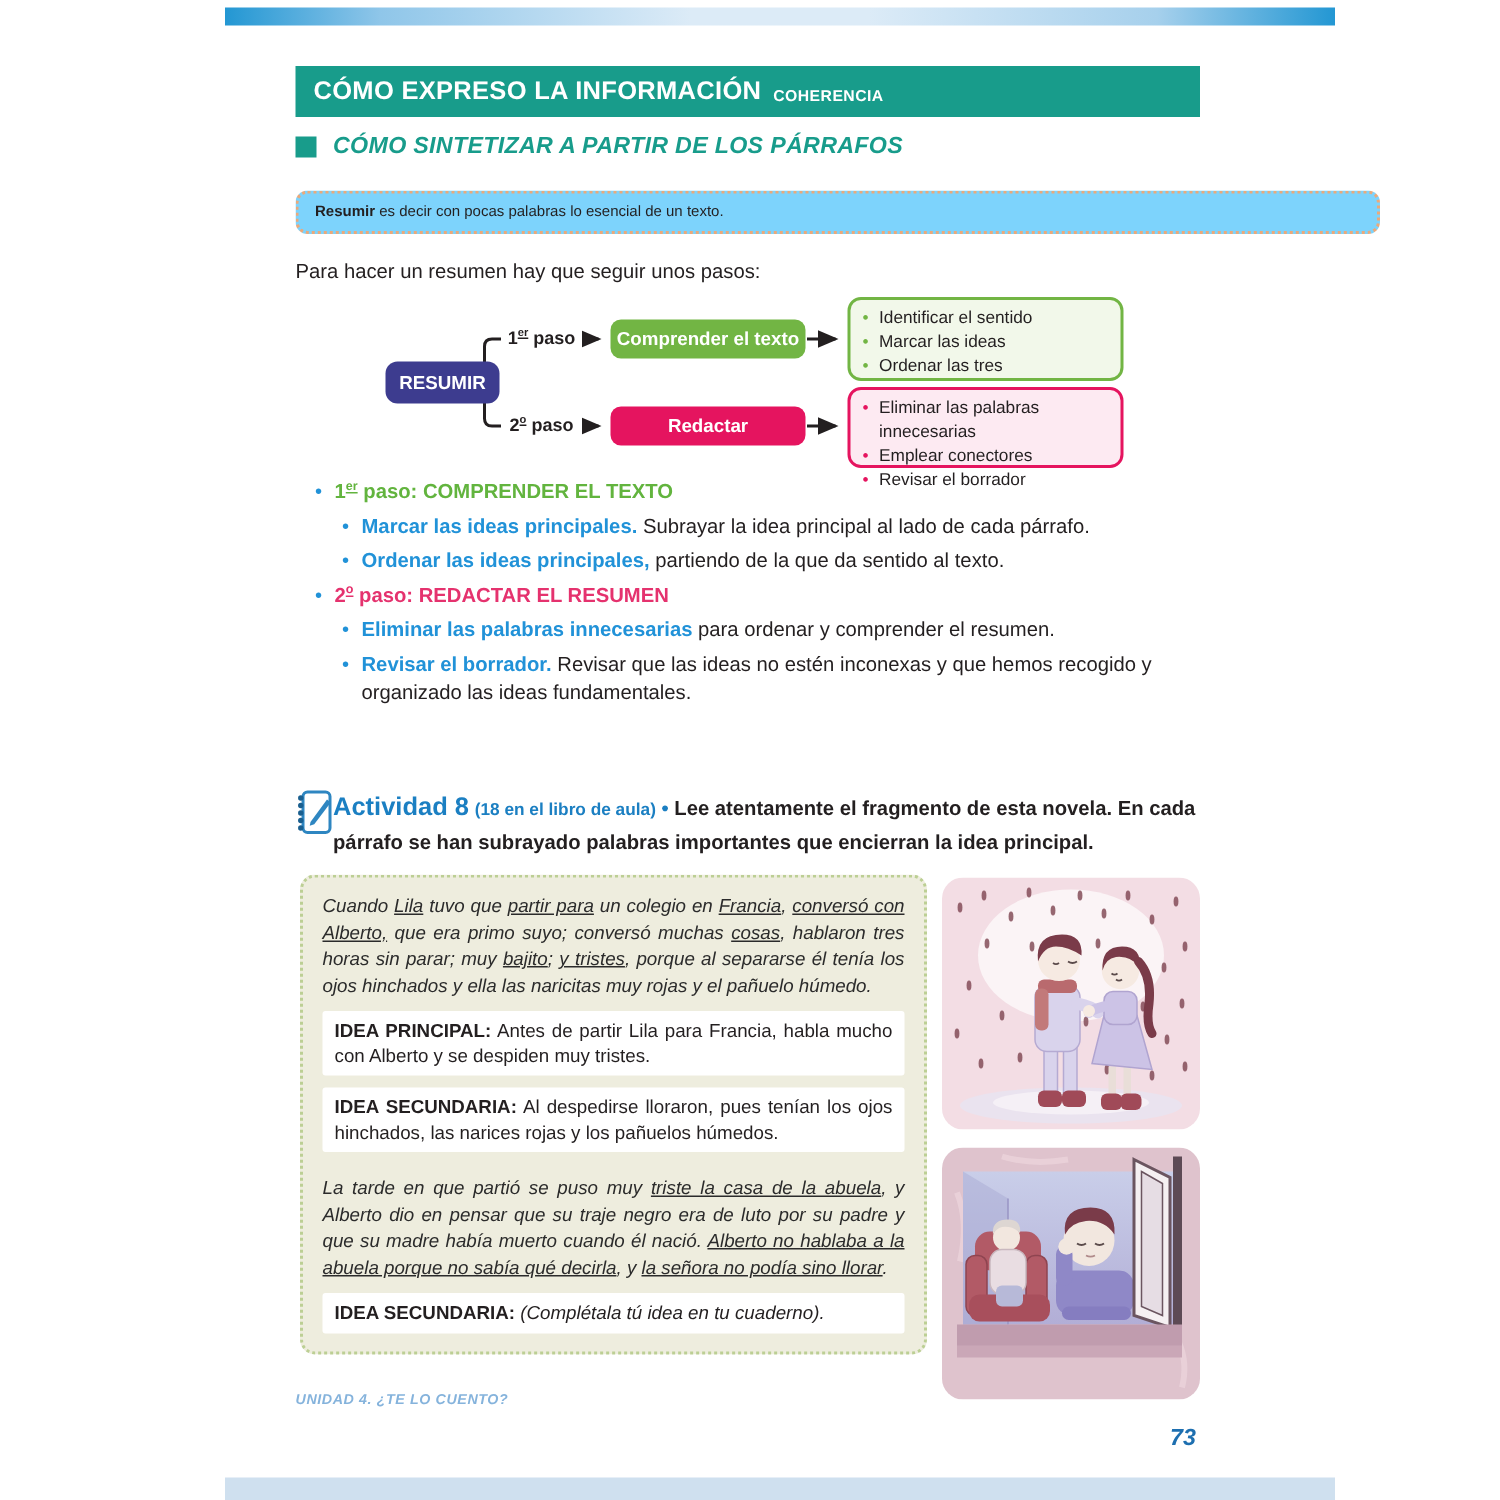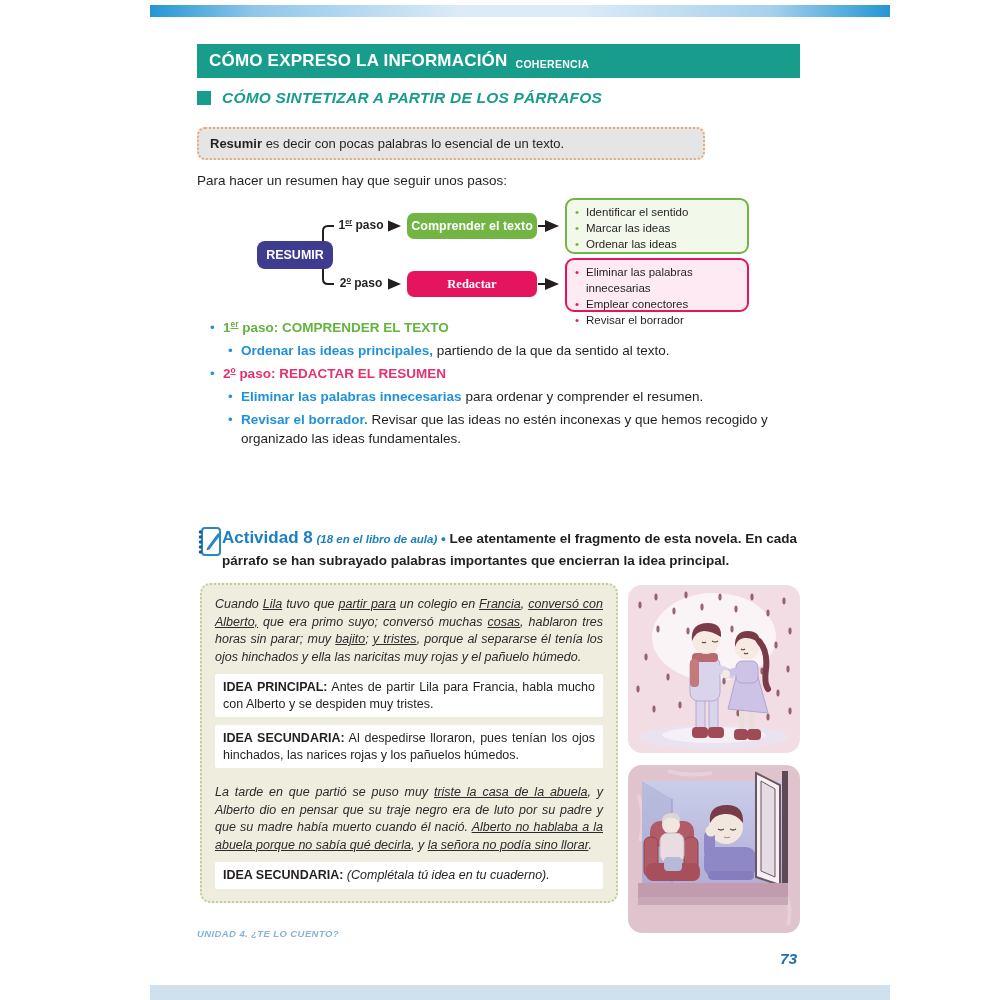--- a/index.html
+++ b/index.html
@@ -11,22 +11,22 @@
   .bottom-bar{position:absolute;left:150px;top:985px;width:740px;height:15px;background:#cfe0ef;}
   
   .teal-bar{position:absolute;left:197px;top:44px;width:603px;height:34px;background:#189c8b;
     display:flex;align-items:center;padding:0 12px;box-sizing:border-box;}
   .teal-bar .t1{color:#fff;font-weight:bold;font-size:17px;letter-spacing:.2px;}
   .teal-bar .t2{color:#fff;font-weight:bold;font-size:10.5px;margin-left:8px;margin-top:5px;letter-spacing:.3px;}
   .section-title{position:absolute;left:197px;top:89px;width:603px;display:flex;align-items:center;}
   .section-title .sq{width:14px;height:14px;background:#189c8b;margin-right:11px;flex:0 0 auto;}
   .section-title .txt{color:#189c8b;font-weight:bold;font-style:italic;font-size:15.5px;letter-spacing:.2px;}
   
-  .def-box{position:absolute;left:197px;top:127px;width:508px;box-sizing:border-box;
-    background:#e5e5e5;border:2px dotted #eba97a;border-radius:8px;padding:7px 11px;font-size:13px;}
+  .def-box{position:absolute;left:197px;top:127px;width:723px;box-sizing:border-box;
+    background:#7dd3fc;border:2px dotted #eba97a;border-radius:8px;padding:7px 11px;font-size:10px;}
   .def-box b{font-weight:bold;}
   .intro{position:absolute;left:197px;top:173px;font-size:13.5px;}
   
   .diagram{position:absolute;left:197px;top:198px;width:603px;height:114px;}
   .diagram svg.conn{position:absolute;left:0;top:0;z-index:0;}
   .dg-root{position:absolute;left:60px;top:43px;width:76px;height:28px;background:#3d3c8f;border-radius:8px;
     color:#fff;font-weight:bold;font-size:12.5px;display:flex;align-items:center;justify-content:center;z-index:2;}
   .dg-label{position:absolute;width:54px;font-size:12px;font-weight:bold;background:#fff;text-align:center;z-index:1;}
   .dg-pill{position:absolute;left:210px;width:130px;height:26px;border-radius:7px;color:#fff;font-weight:bold;
     font-size:12.5px;display:flex;align-items:center;justify-content:center;z-index:1;}
@@ -42,21 +42,21 @@
   .srow{position:relative;padding-left:13px;font-size:13.5px;line-height:19px;margin-bottom:4px;}
   .srow::before{content:"•";position:absolute;left:0;color:#2192d8;}
   .srow.sub{margin-left:18px;margin-right:18px;}
   .h-green{color:#62b43e;font-weight:bold;}
   .h-pink{color:#e5326e;font-weight:bold;}
   .lead-blue{color:#2192d8;font-weight:bold;}
   
   .act-icon{position:absolute;left:196px;top:526px;z-index:1;}
   .act-head{position:absolute;left:222px;top:527px;width:578px;font-size:13.5px;line-height:21px;font-weight:bold;}
   .act-title{color:#1b7fc2;font-size:17px;font-weight:bold;margin-top:38px;}
-  .act-note{color:#1b7fc2;font-size:11.5px;font-style:italic;font-weight:bold;}
+  .act-note{color:#1b7fc2;font-size:11.5px;font-weight:bold;}
   .act-sep{color:#1b7fc2;}
   
   .act-box{position:absolute;left:200px;top:583px;width:418px;box-sizing:border-box;background:#eeedde;
     border:2px dotted #bccf94;border-radius:10px;padding:11px 13px 12px 13px;}
   .frag{font-style:italic;font-size:12.5px;line-height:17.5px;text-align:justify;color:#2b2b2b;}
   .frag .u{text-decoration:underline;}
   .idea{background:#fff;border-radius:2px;margin-top:8px;padding:5px 8px;font-size:12.5px;line-height:16.5px;text-align:justify;}
   .idea b{font-weight:bold;}
   .idea .it{font-style:italic;}
   .frag2{margin-top:16px;}
@@ -103,36 +103,39 @@
       <path d="M140,28 H131 Q126,28 126,33 V81 Q126,86 131,86 H140" fill="none" stroke="#231f20" stroke-width="2"></path>
       <line x1="188" y1="28" x2="202" y2="28" stroke="#231f20" stroke-width="2" marker-end="url(#arr)"></line>
       <line x1="188" y1="86" x2="202" y2="86" stroke="#231f20" stroke-width="2" marker-end="url(#arr)"></line>
       <line x1="341" y1="28" x2="360" y2="28" stroke="#231f20" stroke-width="2" marker-end="url(#arr)"></line>
       <line x1="341" y1="86" x2="360" y2="86" stroke="#231f20" stroke-width="2" marker-end="url(#arr)"></line>
     </svg>
     <div class="dg-root">RESUMIR</div>
     <div class="dg-label" style="left:137px;top:20px;"><span>1</span><span class="sup u">er</span><span> paso</span></div>
     <div class="dg-label" style="left:137px;top:78px;"><span>2</span><span class="sup u">o</span><span> paso</span></div>
     <div class="dg-pill" style="top:15px;background:#72b544;">Comprender el texto</div>
-    <div class="dg-pill" style="top:73px;background:#e5145f;font-family:Liberation Serif, serif;">Redactar</div>
+    <div class="dg-pill" style="top:73px;background:#e5145f;">Redactar</div>
     <div class="dg-list dg-green" style="top:0;height:56px;">
       <div class="it">Identificar el sentido</div>
       <div class="it">Marcar las ideas</div>
-      <div class="it">Ordenar las ideas</div>
+      <div class="it">Ordenar las tres</div>
     </div>
     <div class="dg-list dg-pink" style="top:60px;height:54px;">
       <div class="it">Eliminar las palabras innecesarias</div>
       <div class="it">Emplear conectores</div>
       <div class="it">Revisar el borrador</div>
     </div>
   </div>
 
   <div class="steps">
     <div class="srow">
       <span class="h-green"><span>1</span><span class="sup u">er</span><span> paso: COMPRENDER EL TEXTO</span></span>
+    </div>
+    <div class="srow sub">
+      <span class="lead-blue">Marcar las ideas principales.</span><span> Subrayar la idea principal al lado de cada párrafo.</span>
     </div>
     <div class="srow sub">
       <span class="lead-blue">Ordenar las ideas principales,</span><span> partiendo de la que da sentido al texto.</span>
     </div>
     <div class="srow">
       <span class="h-pink"><span>2</span><span class="sup u">o</span><span> paso: REDACTAR EL RESUMEN</span></span>
     </div>
     <div class="srow sub">
       <span class="lead-blue">Eliminar las palabras innecesarias</span><span> para ordenar y comprender el resumen.</span>
     </div>

